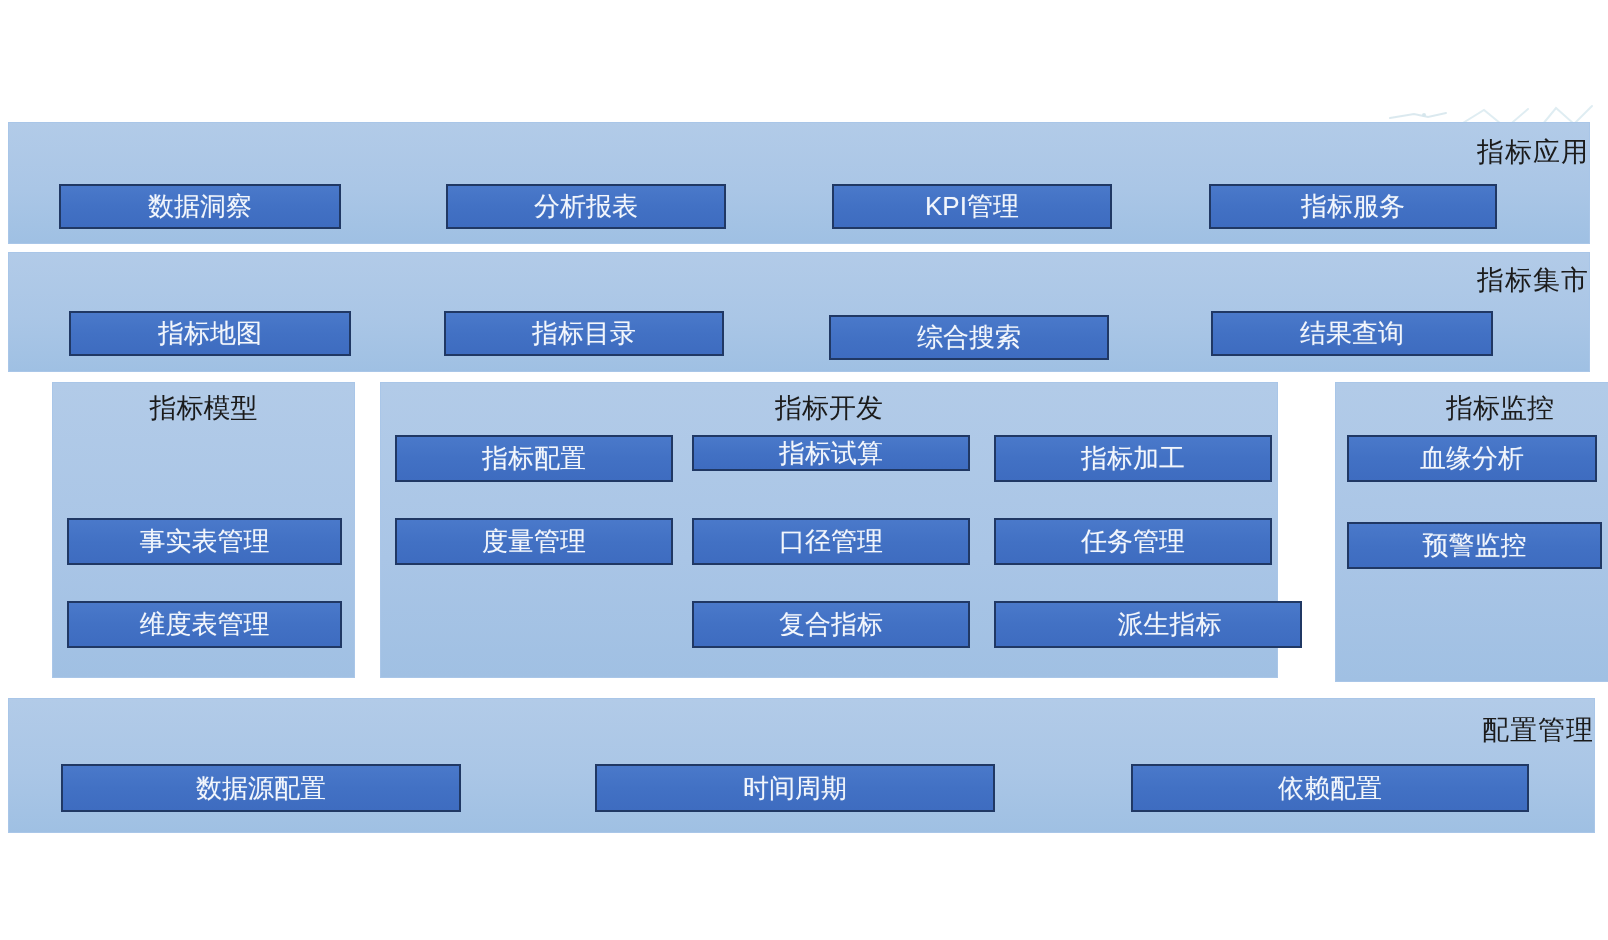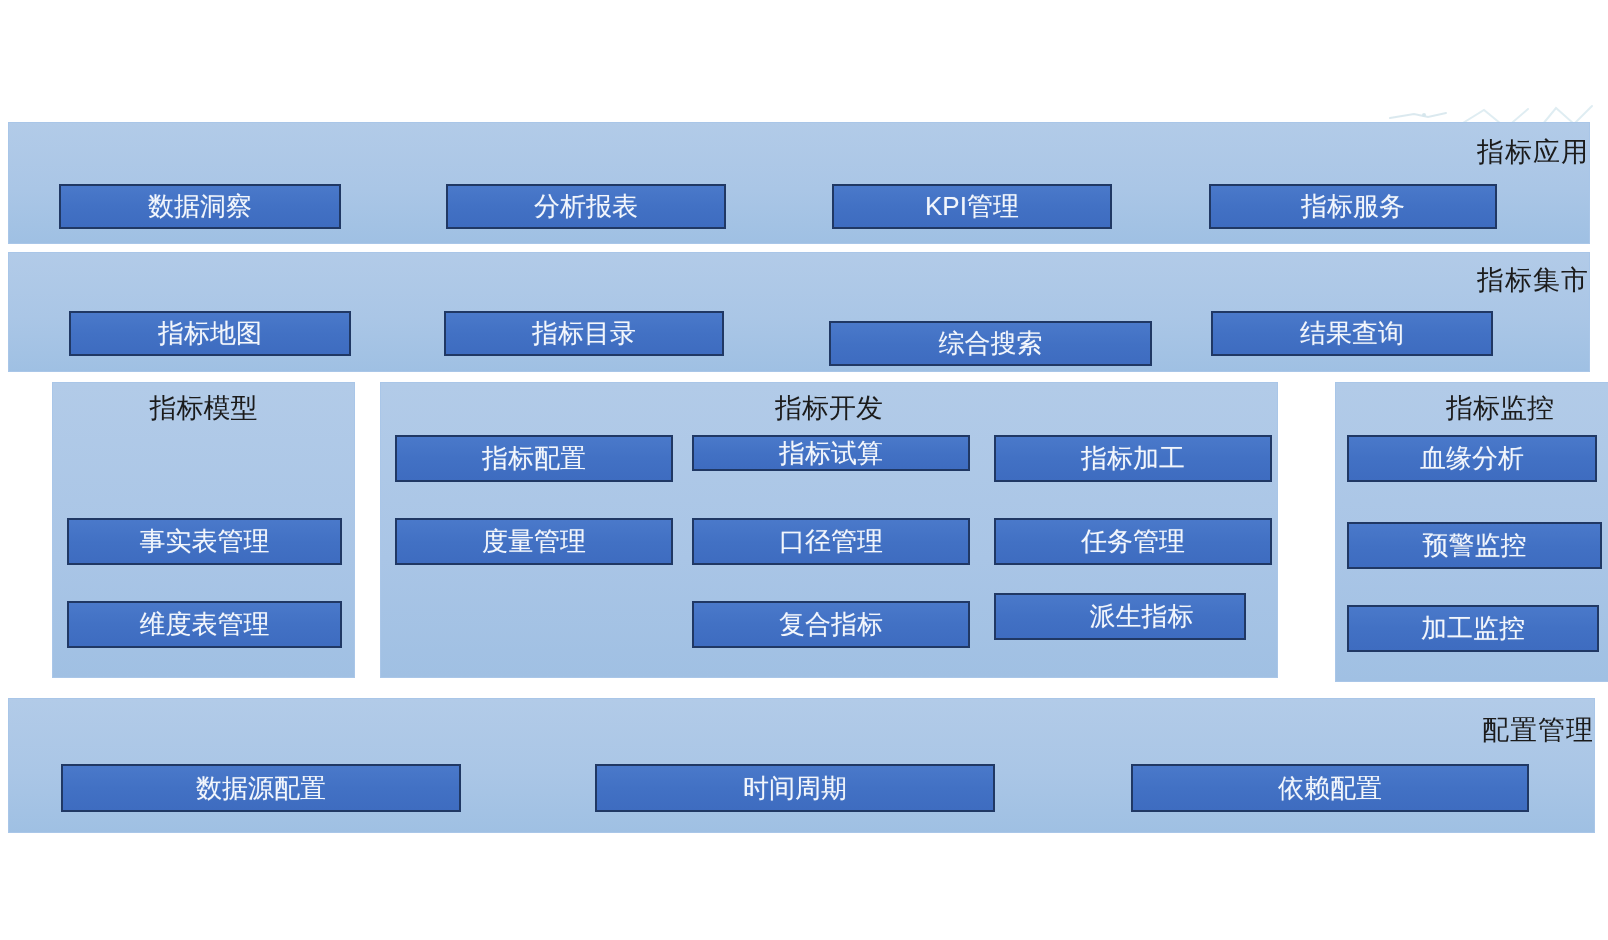--- a/index.html
+++ b/index.html
@@ -107,21 +107,21 @@
     <div class="btn" style="left:437px; top:61px; width:280px; height:45px;">分析报表</div>
     <div class="btn" style="left:823px; top:61px; width:280px; height:45px;">KPI管理</div>
     <div class="btn" style="left:1200px; top:61px; width:288px; height:45px;">指标服务</div>
   </div>
 
   <div class="band" style="left:8px; top:252px; width:1582px; height:120px;">
     <div class="band-title" style="top:14px;">指标集市</div>
 
     <div class="btn" style="left:50px; top:58px; width:282px; height:45px;margin-left:10px;">指标地图</div>
     <div class="btn" style="left:435px; top:58px; width:280px; height:45px;">指标目录</div>
-    <div class="btn" style="left:820px; top:68px; width:323px; height:45px;">综合搜索</div>
+    <div class="btn" style="left:820px; top:62px; width:280px; height:45px;">综合搜索</div>
     <div class="btn" style="left:1202px; top:58px; width:282px; height:45px;">结果查询</div>
   </div>
 
   <div class="panel" style="left:8px; top:382px; width:303px; height:296px;">
     <div class="col-title" style="top:12px;">指标模型</div>
 
     <div class="btn" style="left:14px; top:135px; width:275px; height:47px;">事实表管理</div>
     <div class="btn" style="left:14px; top:218px; width:275px; height:47px;">维度表管理</div>
   </div>
 
@@ -130,29 +130,28 @@
 
     <div class="btn" style="left:14px; top:52px; width:278px; height:47px;">指标配置</div>
     <div class="btn" style="left:14px; top:135px; width:278px; height:47px;">度量管理</div>
 
     <div class="btn" style="left:311px; top:52px; width:278px; height:36px;">指标试算</div>
     <div class="btn" style="left:311px; top:135px; width:278px; height:47px;">口径管理</div>
     <div class="btn" style="left:311px; top:218px; width:278px; height:47px;">复合指标</div>
 
     <div class="btn" style="left:613px; top:52px; width:278px; height:47px;">指标加工</div>
     <div class="btn" style="left:613px; top:135px; width:278px; height:47px;">任务管理</div>
-    <div class="btn" style="left:613px; top:210px; width:252px; height:47px;padding-left:43px;">派生指标</div>
+    <div class="btn" style="left:613px; top:218px; width:308px; height:47px;padding-left:43px;">派生指标</div>
   </div>
 
   <div class="panel" style="left:1291px; top:382px; width:330px; height:300px;">
     <div class="col-title" style="top:12px;">指标监控</div>
 
     <div class="btn" style="left:11px; top:52px; width:250px; height:47px;">血缘分析</div>
     <div class="btn" style="left:11px; top:139px; width:255px; height:47px;">预警监控</div>
-    <div class="btn" style="left:11px; top:222px; width:252px; height:47px;">加工监控</div>
   </div>
 
   <div class="band" style="left:8px; top:698px; width:1587px; height:135px;">
     <div class="band-title" style="top:18px;">配置管理</div>
 
     <div class="btn" style="left:52px; top:65px; width:400px; height:48px;">数据源配置</div>
     <div class="btn" style="left:586px; top:65px; width:400px; height:48px;">时间周期</div>
     <div class="btn" style="left:1122px; top:65px; width:398px; height:48px;">依赖配置</div>
   </div>
 

